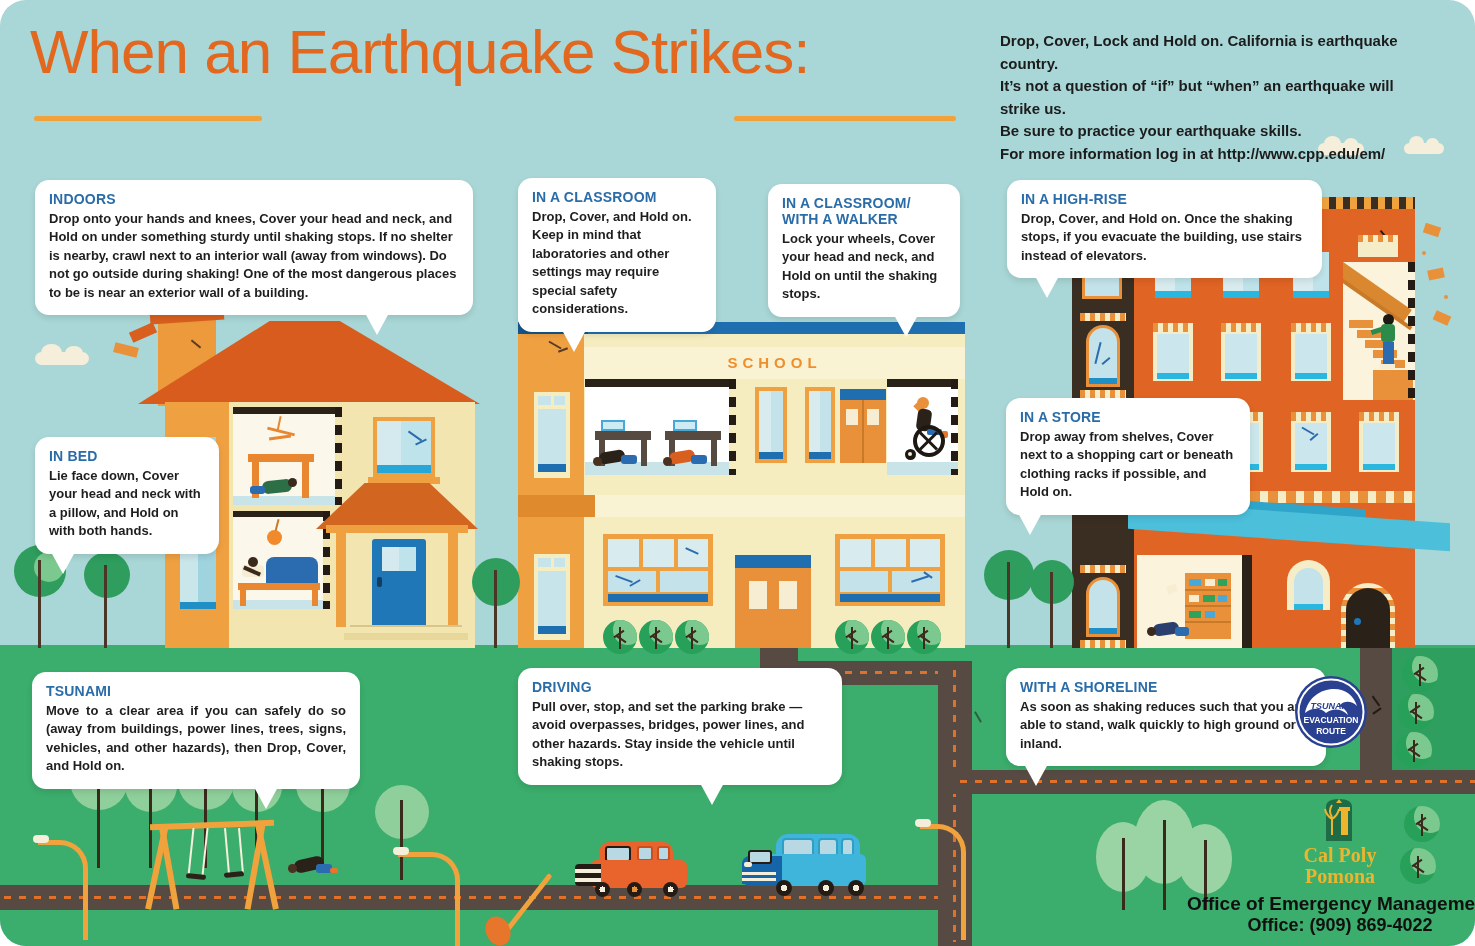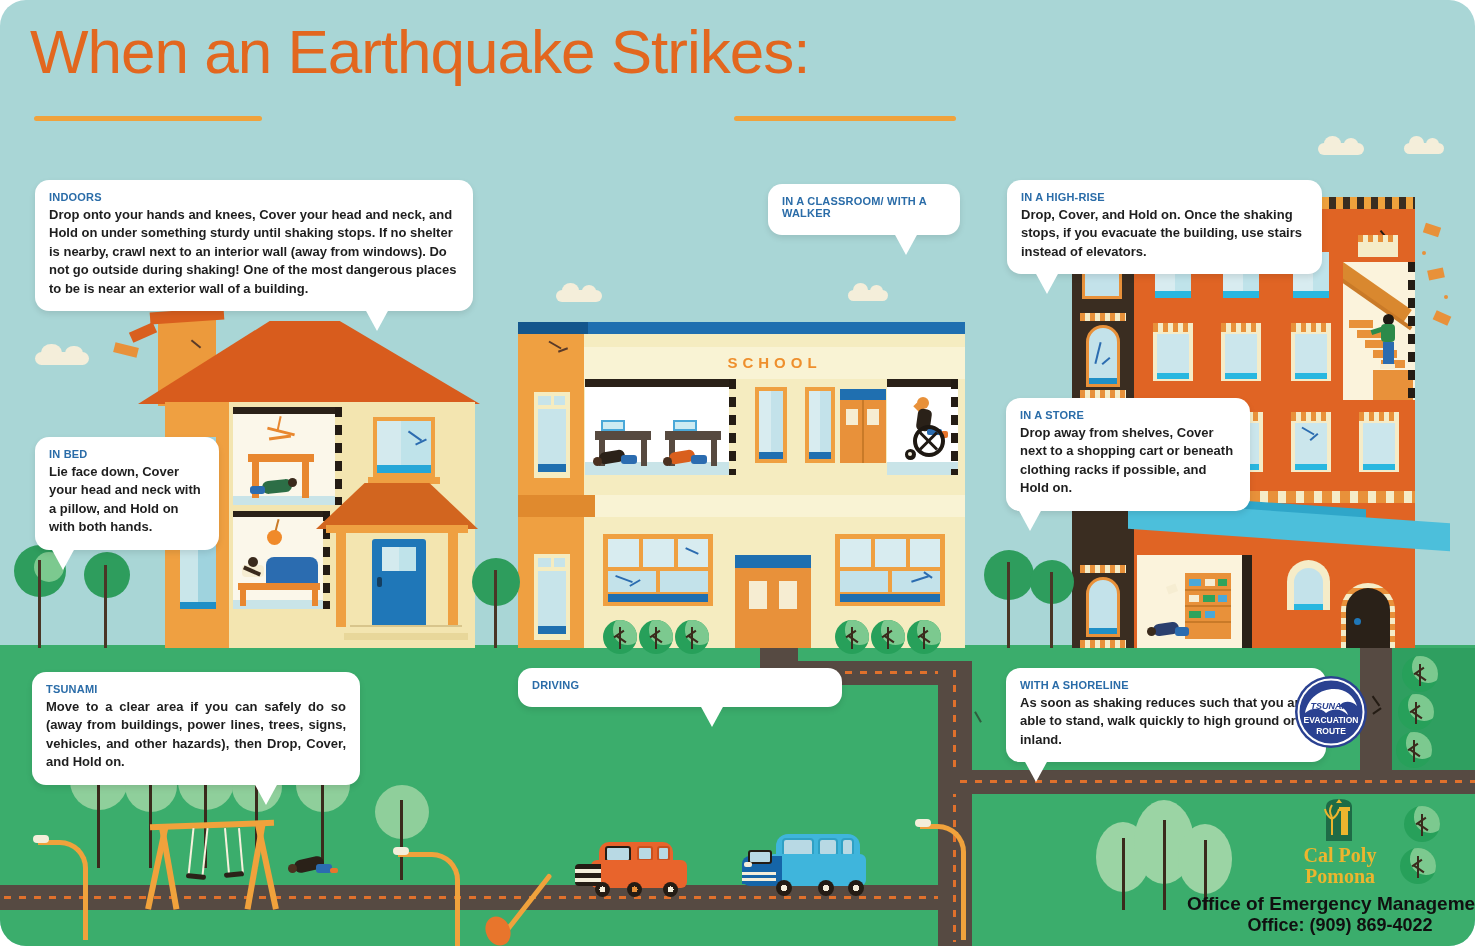--- a/index.html
+++ b/index.html
@@ -9,21 +9,21 @@
   .a { position:absolute; }
   .grp { position:absolute; }
   
   .title { font-size:62px; color:#E2671F; letter-spacing:-1px; font-weight:400; white-space:nowrap; }
   .subtitle { font-size:27px; color:#3A3A3A; text-align:center; }
   .rule { height:5px; background:#F0A23C; border-radius:3px; }
   .intro { font-size:15px; font-weight:700; color:#1C1C1C; line-height:1.5; white-space:pre-line; }
   
   .callout { position:absolute; background:#FFFFFF; border-radius:14px; padding:11px 14px 13px 14px;
              box-shadow:0 3px 6px rgba(0,0,0,0.10); z-index:30; }
-  .callout h3 { font-size:11px; color:#2A6CA8; font-weight:700; margin-bottom:3px; letter-spacing:0.2px; }
+  .callout h3 { font-size:14px; color:#2A6CA8; font-weight:700; margin-bottom:3px; letter-spacing:0.2px; }
   .callout p { font-size:13px; font-weight:700; color:#1E1E1E; line-height:1.42; }
   .callout .tail { position:absolute; bottom:-20px; width:0; height:0;
                    border-left:12px solid transparent; border-right:12px solid transparent;
                    border-top:22px solid #FFFFFF; }
   .just p { text-align:justify; }
   
   .cloud { position:absolute; background:#F4EEDA; border-radius:20px; }
   .cloud::before { content:""; position:absolute; left:12%; top:-60%; width:38%; height:130%;
                    background:#F4EEDA; border-radius:50%; }
   .cloud::after  { content:""; position:absolute; right:12%; top:-45%; width:32%; height:110%;
@@ -500,22 +500,28 @@
     <div class="a" style="left:34px;top:46px;width:16px;height:16px;background:radial-gradient(circle,#F4EEDA 0 3px,#241C14 3px);border-radius:50%"></div>
     <div class="a" style="left:76px;top:46px;width:16px;height:16px;background:radial-gradient(circle,#F4EEDA 0 3px,#241C14 3px);border-radius:50%"></div>
     <div class="a" style="left:106px;top:46px;width:16px;height:16px;background:radial-gradient(circle,#F4EEDA 0 3px,#241C14 3px);border-radius:50%"></div>
   </div>
 
   <div class="callout" style="left:35px;top:180px;width:438px">
     <h3>INDOORS</h3>
     <p>Drop onto your hands and knees, Cover your head and neck, and Hold on under something sturdy until shaking stops. If no shelter is nearby, crawl next to an interior wall (away from windows). Do not go outside during shaking! One of the most dangerous places to be is near an exterior wall of a building.</p>
     <div class="tail" style="left:330px"></div>
   </div>
+  <div class="callout" style="left:518px;top:178px;width:198px">
+    <h3>IN A CLASSROOM</h3>
+    <p>Drop, Cover, and Hold on. Keep in mind that laboratories and other settings may require special safety considerations.</p>
+    <div class="tail" style="left:44px"></div>
+  </div>
   <div class="callout" style="left:768px;top:184px;width:192px">
     <h3>IN A CLASSROOM/ WITH A WALKER</h3>
+    <p>Lock your wheels, Cover your head and neck, and Hold on until the shaking stops.</p>
     <div class="tail" style="left:126px"></div>
   </div>
   <div class="callout" style="left:1007px;top:180px;width:315px">
     <h3>IN A HIGH-RISE</h3>
     <p>Drop, Cover, and Hold on. Once the shaking stops, if you evacuate the building, use stairs instead of elevators.</p>
     <div class="tail" style="left:28px"></div>
   </div>
   <div class="callout" style="left:35px;top:437px;width:184px">
     <h3>IN BED</h3>
     <p>Lie face down, Cover your head and neck with a pillow, and Hold on with both hands.</p>
@@ -526,40 +532,45 @@
     <p>Drop away from shelves, Cover next to a shopping cart or beneath clothing racks if possible, and Hold on.</p>
     <div class="tail" style="left:12px"></div>
   </div>
   <div class="callout just" style="left:32px;top:672px;width:328px">
     <h3>TSUNAMI</h3>
     <p>Move to a clear area if you can safely do so (away from buildings, power lines, trees, signs, vehicles, and other hazards), then Drop, Cover, and Hold on.</p>
     <div class="tail" style="left:222px"></div>
   </div>
   <div class="callout" style="left:518px;top:668px;width:324px">
     <h3>DRIVING</h3>
+    <p>Pull over, stop, and set the parking brake — avoid overpasses, bridges, power lines, and other hazards. Stay inside the vehicle until shaking stops.</p>
     <div class="tail" style="left:182px"></div>
   </div>
   <div class="callout" style="left:1006px;top:668px;width:320px">
     <h3>WITH A SHORELINE</h3>
     <p>As soon as shaking reduces such that you are able to stand, walk quickly to high ground or inland.</p>
     <div class="tail" style="left:18px"></div>
   </div>
 
   <svg class="a" style="left:1295px;top:676px;z-index:31" width="72" height="72" viewBox="0 0 72 72">
     <circle cx="36" cy="36" r="36" fill="#2A4191"></circle>
     <circle cx="36" cy="36" r="32.5" fill="none" stroke="#FFFFFF" stroke-width="2"></circle>
     <path d="M10,37 C13,22 25,13 39,13 C51,13 59,20 62,30 C56,24 48,25 44,30 C49,32 52,35 53,39 C46,32 37,32 31,37 C25,31 16,32 10,37 Z" fill="#FFFFFF"></path>
     <text x="36" y="33" text-anchor="middle" font-size="9" font-style="italic" font-weight="bold" fill="#2A4191">TSUNAMI</text>
     <text x="36" y="47" text-anchor="middle" font-size="8.5" font-weight="bold" fill="#FFFFFF">EVACUATION</text>
     <text x="36" y="58" text-anchor="middle" font-size="8.5" font-weight="bold" fill="#FFFFFF">ROUTE</text>
   </svg>
 
   <div class="a title" style="left:30px;top:16px;z-index:40">When an Earthquake Strikes:</div>
   <div class="a rule" style="left:34px;top:116px;width:228px;z-index:40"></div>
   <div class="a rule" style="left:734px;top:116px;width:222px;z-index:40"></div>
+  <div class="a intro" style="left:1000px;top:30px;width:405px;z-index:40">Drop, Cover, Lock and Hold on. California is earthquake country.
+It’s not a question of “if” but “when” an earthquake will strike us.
+Be sure to practice your earthquake skills.
+For more information log in at http://www.cpp.edu/em/</div>
 
   <svg class="a" style="left:1318px;top:797px;z-index:40" width="42" height="46" viewBox="0 0 42 46">
     <path d="M8,10 Q8,2 21,2 Q34,2 34,10 L34,44 L8,44 Z" fill="#1E6B46"></path>
     <rect x="23" y="14" width="7" height="24" fill="#EDB52E"></rect>
     <rect x="21" y="10" width="11" height="4" fill="#EDB52E"></rect>
     <path d="M14,38 L14,20 M14,22 Q8,18 7,12 M14,22 Q20,18 21,12 M14,20 Q10,14 14,8" stroke="#EDB52E" stroke-width="2" fill="none"></path>
     <path d="M21,2 L24,6 L18,6 Z" fill="#EDB52E"></path>
   </svg>
   <div class="a" style="left:1150px;top:845px;width:380px;text-align:center;z-index:40">
     <div class="footer-gold">Cal Poly</div>

